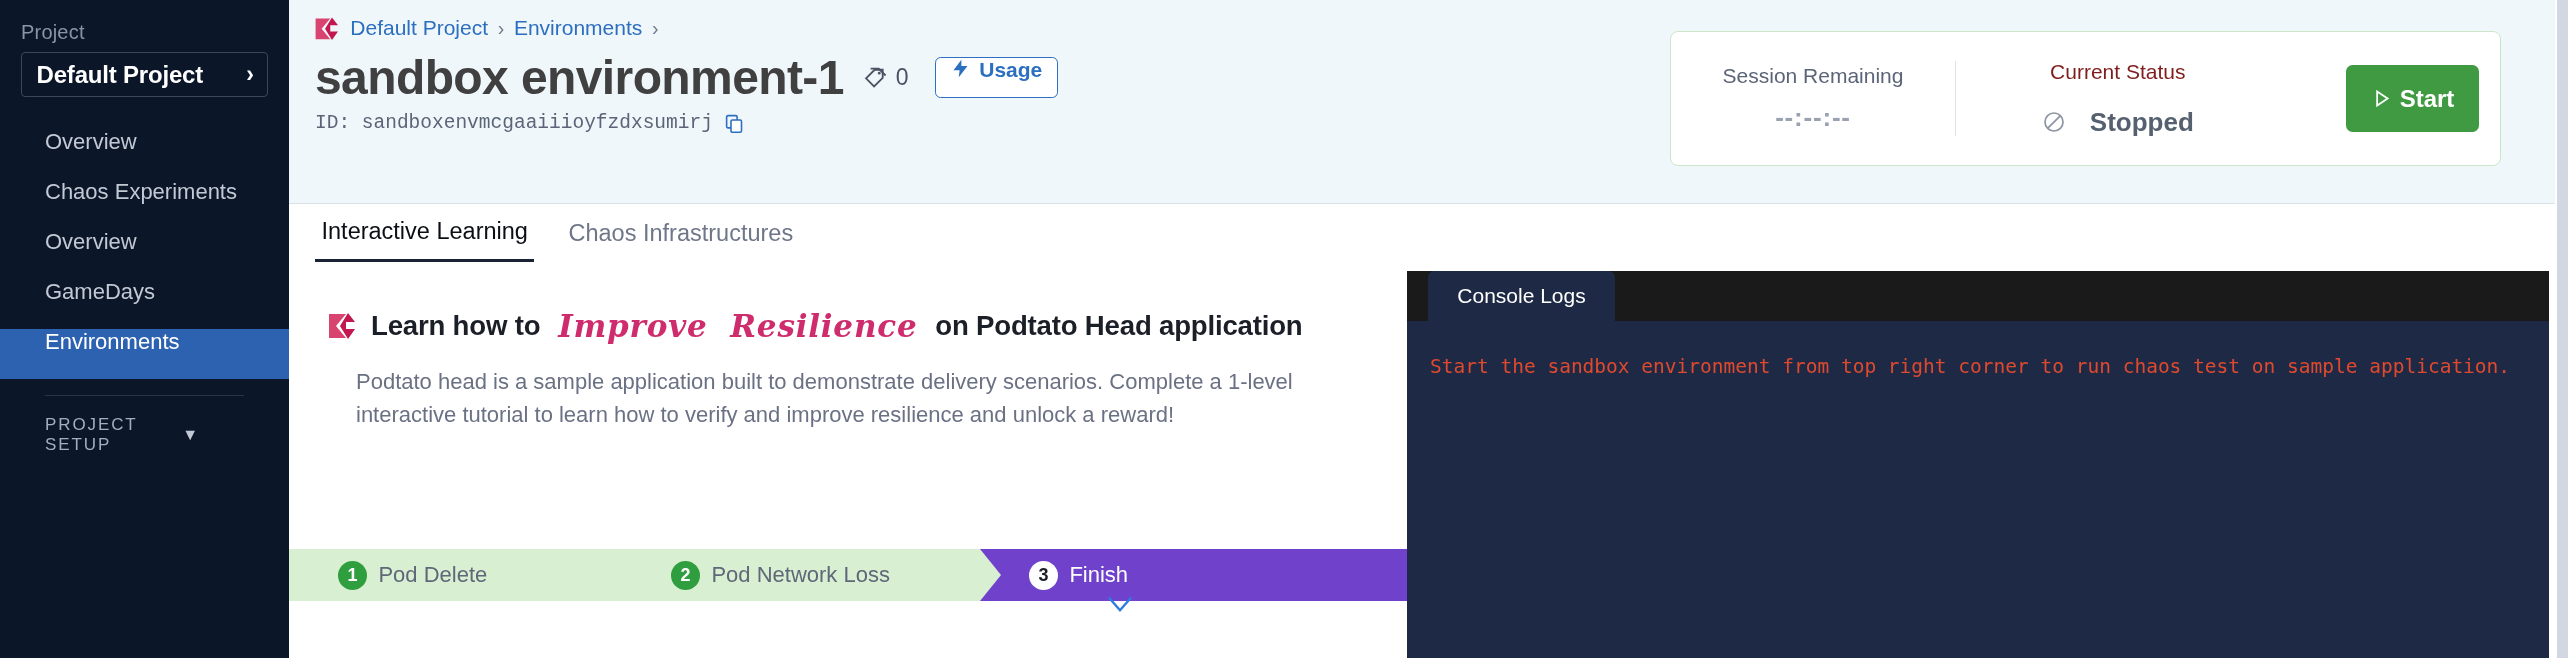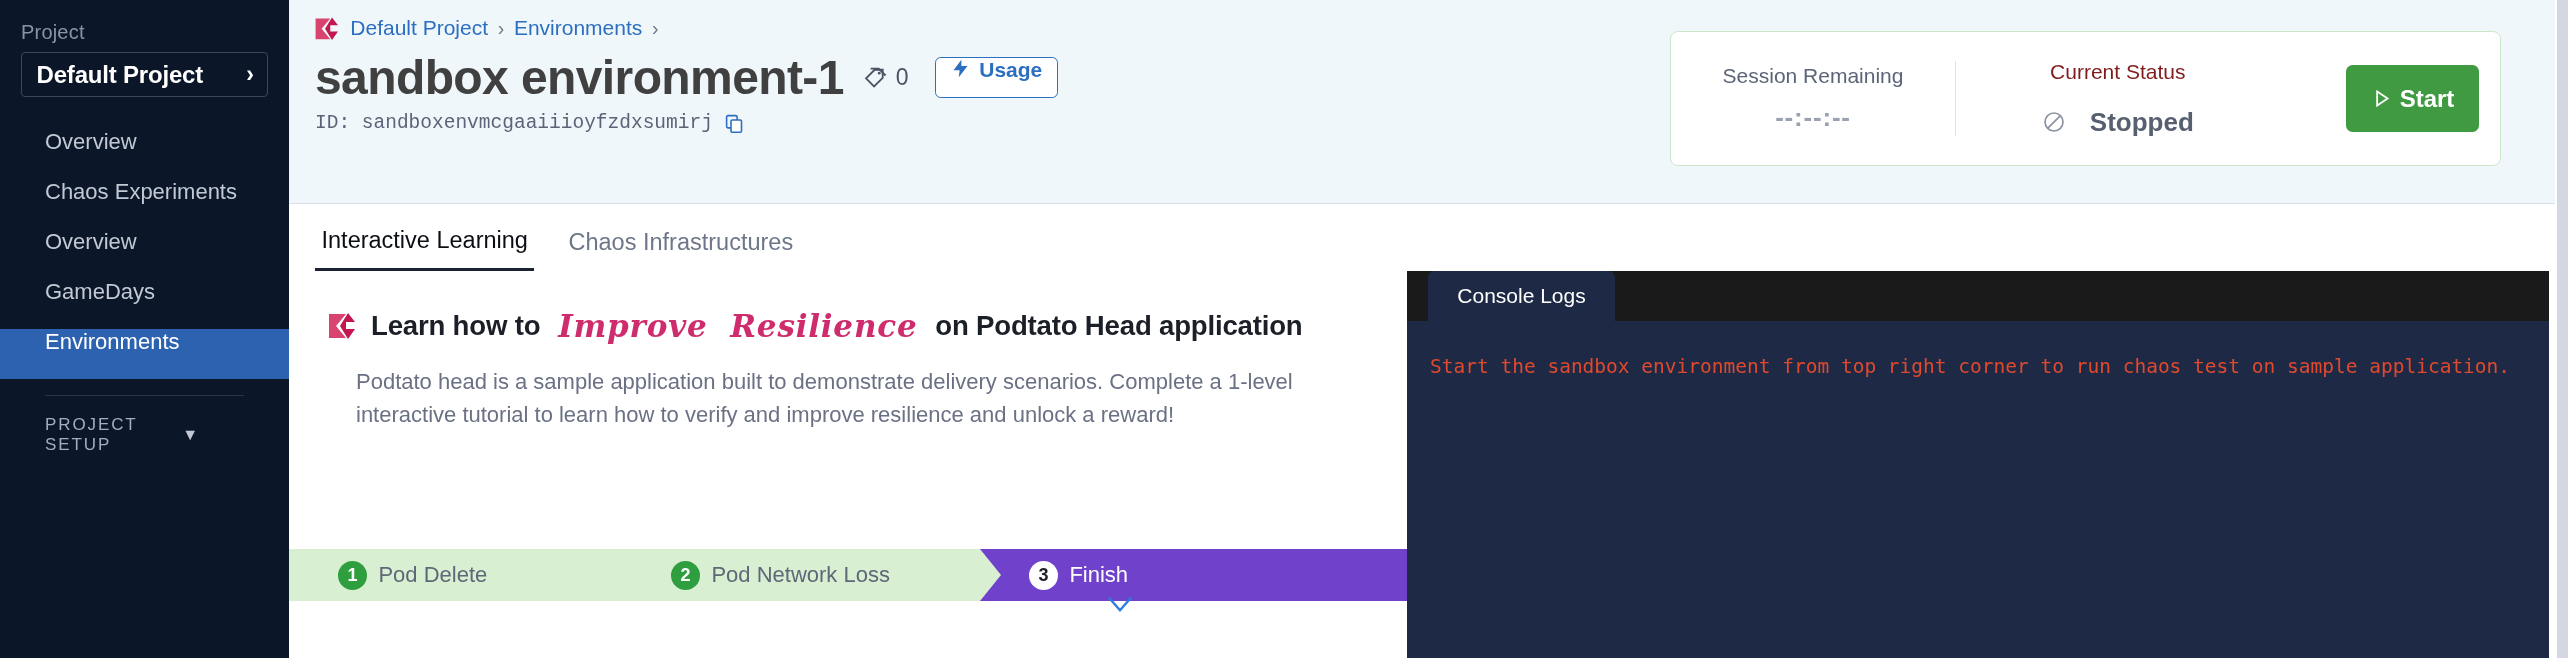--- a/index.html
+++ b/index.html
@@ -86,21 +86,21 @@
                 color:#56606F; font-size:26px; font-weight:700;margin-top:12px;}
   .start-btn {
     margin-left: auto; margin-right: 21px;
     width: 133px; height: 67px; border-radius:6.5px; background:#409A41;
     display:flex; align-items:center; justify-content:center; gap:8px;
     color:#fff; font-size:24px; font-weight:700; cursor:pointer; border:none;
   }
 
   
   .tabs { position:absolute; left:0; top: 204px; width: 2270px; height: 67px; background:#fff;
-          display:flex; align-items:flex-end; padding-left: 26px; gap: 27.6px; }
+          display:flex; padding-left: 26px; gap: 27.6px; }
   .tab { height: 58px; display:flex; align-items:center; padding: 0 6.5px;
          font-size:23.5px; color:#6E7789; cursor:pointer; }
   .tab.active { color:#0B0E14; border-bottom: 3.2px solid #1B2233; font-weight:400;}
 
   
   .main { position:absolute; left:0; top:271px; width: 1118px; height: 388px; background:#fff; }
   .learn-row { display:flex; align-items:center; gap: 13px; padding: 37px 0 0 37px; }
   .learn-title { font-size: 27.6px; font-weight: 700; color:#1B1F27; white-space:nowrap; letter-spacing:-0.2px;}
   .hand { font-family:"DejaVu Serif", serif; font-style: italic; font-weight:700;
           color:#CE2C6C; font-size: 31px; letter-spacing: 0.8px; padding: 0 4.9px; }

